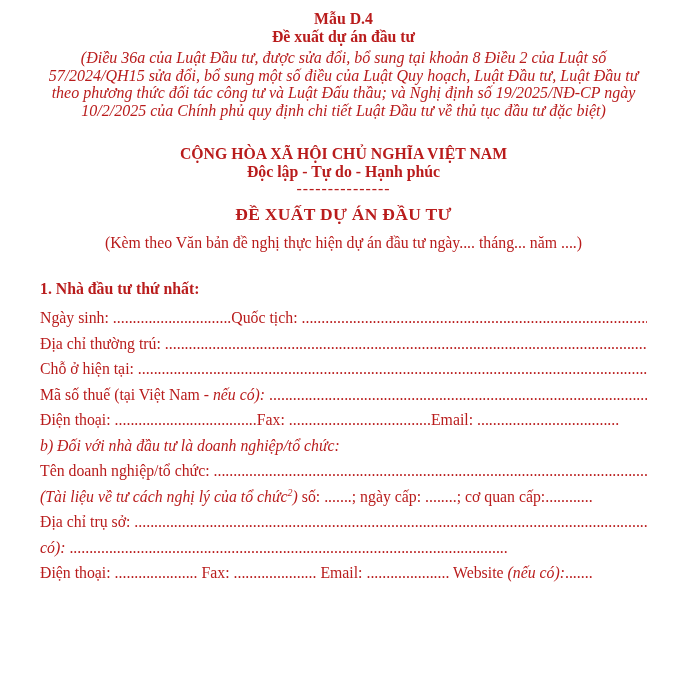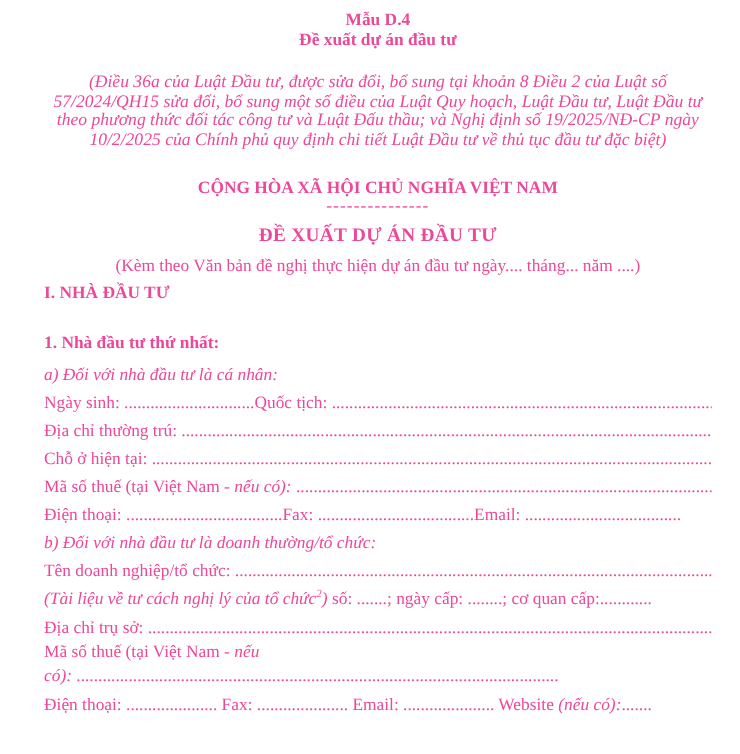--- a/index.html
+++ b/index.html
@@ -1,29 +1,29 @@
 <!DOCTYPE html>
 <html><head>
 <meta charset="utf-8">
 <style>
   * { margin:0; padding:0; box-sizing:border-box; }
   html,body { background:#ffffff; }
   .page {
     width:673px; height:685px; overflow:hidden;
-    background:#ffffff; color:#ec4899;
+    background:#ffffff; color:#b91c1c;
     font-family:"Liberation Serif","DejaVu Serif",serif;
     font-size:15.8px;
     padding:10px 26px 0 40px;
   }
   .center { text-align:center; }
   .bold { font-weight:bold; }
   .italic { }
   .hdr-code { line-height:18px; }
   .hdr-name { line-height:18px; }
-  .legal { font-style:italic; font-size:16px; line-height:17.6px; margin-top:20px; }
+  .legal { font-style:italic; font-size:16px; line-height:17.6px; margin-top:3px; }
   .country { margin-top:26px; line-height:18px; }
   .motto { line-height:18px; }
   .divider { line-height:12px; margin-top:2px; letter-spacing:1px; }
   .doc-title { margin-top:9px; line-height:21px; font-size:17.5px; letter-spacing:0.3px; }
   .subtitle { margin-top:9px; line-height:18px; }
   .sec-h1 { margin-top:7px; line-height:17px; font-weight:bold; }
   .sec-h2 { margin-top:28px; line-height:17px; font-weight:bold; }
   #form-lines { margin-top:8px; }
   .line { line-height:25.5px; white-space:nowrap; overflow:hidden; }
   .line.tight { line-height:19px; }
@@ -32,36 +32,34 @@
 </style>
 </head>
 <body>
 
 <div class="page">
   <div class="center bold hdr-code">Mẫu D.4</div>
   <div class="center bold hdr-name">Đề xuất dự án đầu tư</div>
   <div class="center legal">(Điều 36a của Luật Đầu tư, được sửa đổi, bổ sung tại khoản 8 Điều 2 của Luật số 57/2024/QH15 sửa đổi, bổ sung một số điều của Luật Quy hoạch, Luật Đầu tư, Luật Đầu tư theo phương thức đối tác công tư và Luật Đấu thầu; và Nghị định số 19/2025/NĐ-CP ngày 10/2/2025 của Chính phủ quy định chi tiết Luật Đầu tư về thủ tục đầu tư đặc biệt)</div>
 
   <div class="center bold country">CỘNG HÒA XÃ HỘI CHỦ NGHĨA VIỆT NAM</div>
+  <div class="center bold motto">Độc lập - Tự do - Hạnh phúc</div>
   <div class="center divider">---------------</div>
 
   <div class="center bold doc-title">ĐỀ XUẤT DỰ ÁN ĐẦU TƯ</div>
   <div class="center italic subtitle">(Kèm theo Văn bản đề nghị thực hiện dự án đầu tư ngày.... tháng... năm ....)</div>
 
-  <div class="sec-h1">I. NHÀ ĐẦU TƯ</div>
   <div class="sec-h2">1. Nhà đầu tư thứ nhất:</div>
 
   <div id="form-lines">
-      <div class="line"><span class="seg-i">a) Đối với nhà đầu tư là cá nhân:</span></div>
       <div class="line"><span>Ngày sinh: ..............................Quốc tịch: ..........................................................................................</span></div>
       <div class="line"><span>Địa chỉ thường trú: .................................................................................................................................................</span></div>
       <div class="line"><span>Chỗ ở hiện tại: .........................................................................................................................................................</span></div>
       <div class="line"><span>Mã số thuế (tại Việt Nam - </span><span class="seg-i">nếu có):</span><span> .................................................................................................................</span></div>
       <div class="line"><span>Điện thoại: ....................................Fax: ....................................Email: ....................................</span></div>
-      <div class="line"><span class="seg-i">b) Đối với nhà đầu tư là doanh thường/tổ chức:</span></div>
+      <div class="line"><span class="seg-i">b) Đối với nhà đầu tư là doanh nghiệp/tổ chức:</span></div>
       <div class="line"><span>Tên doanh nghiệp/tổ chức: ..............................................................................................................................</span></div>
       <div class="line"><span class="seg-i">(Tài liệu về tư cách nghị lý của tổ chức</span><span class="seg-sup">2</span><span class="seg-i">) </span><span>số: .......; ngày cấp: ........; cơ quan cấp:............</span></div>
       <div class="line"><span>Địa chỉ trụ sở: ......................................................................................................................................................</span></div>
-      <div class="line tight"><span>Mã số thuế (tại Việt Nam - </span><span class="seg-i">nếu</span></div>
       <div class="line"><span class="seg-i">có): </span><span>...............................................................................................................</span></div>
       <div class="line"><span>Điện thoại: ..................... Fax: ..................... Email: ..................... Website </span><span class="seg-i">(nếu có):</span><span>.......</span></div>
     </div>
 </div>
 
 </body></html>

